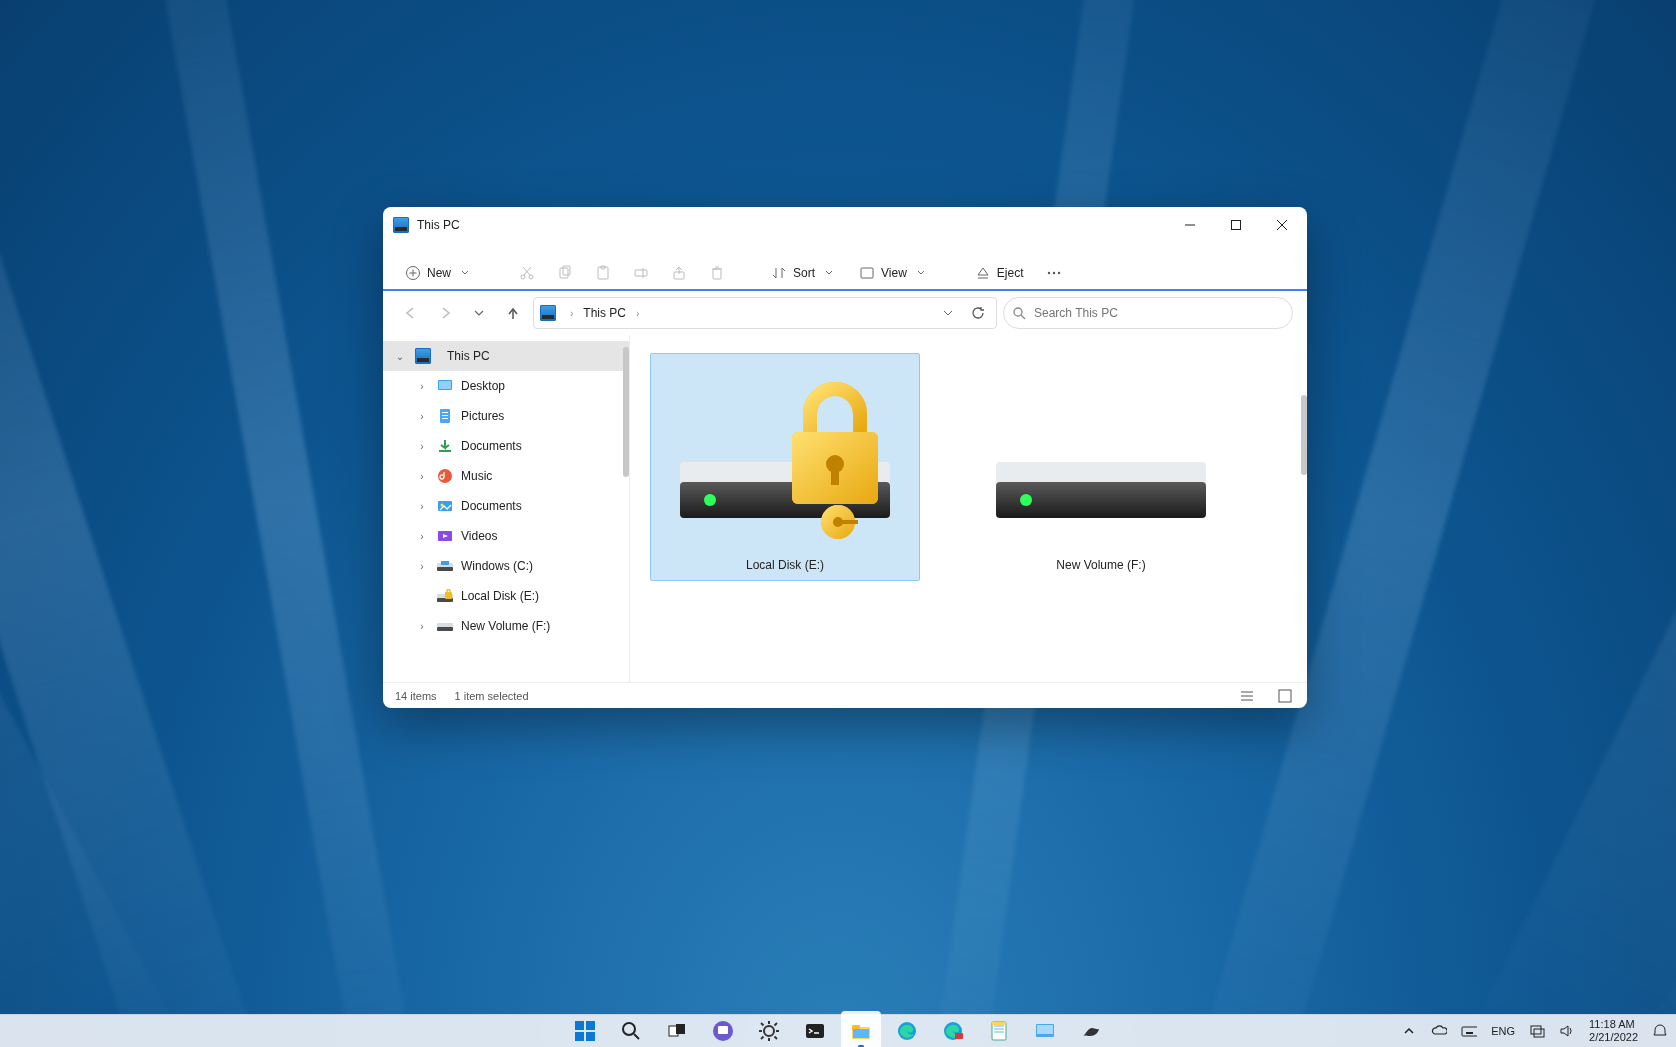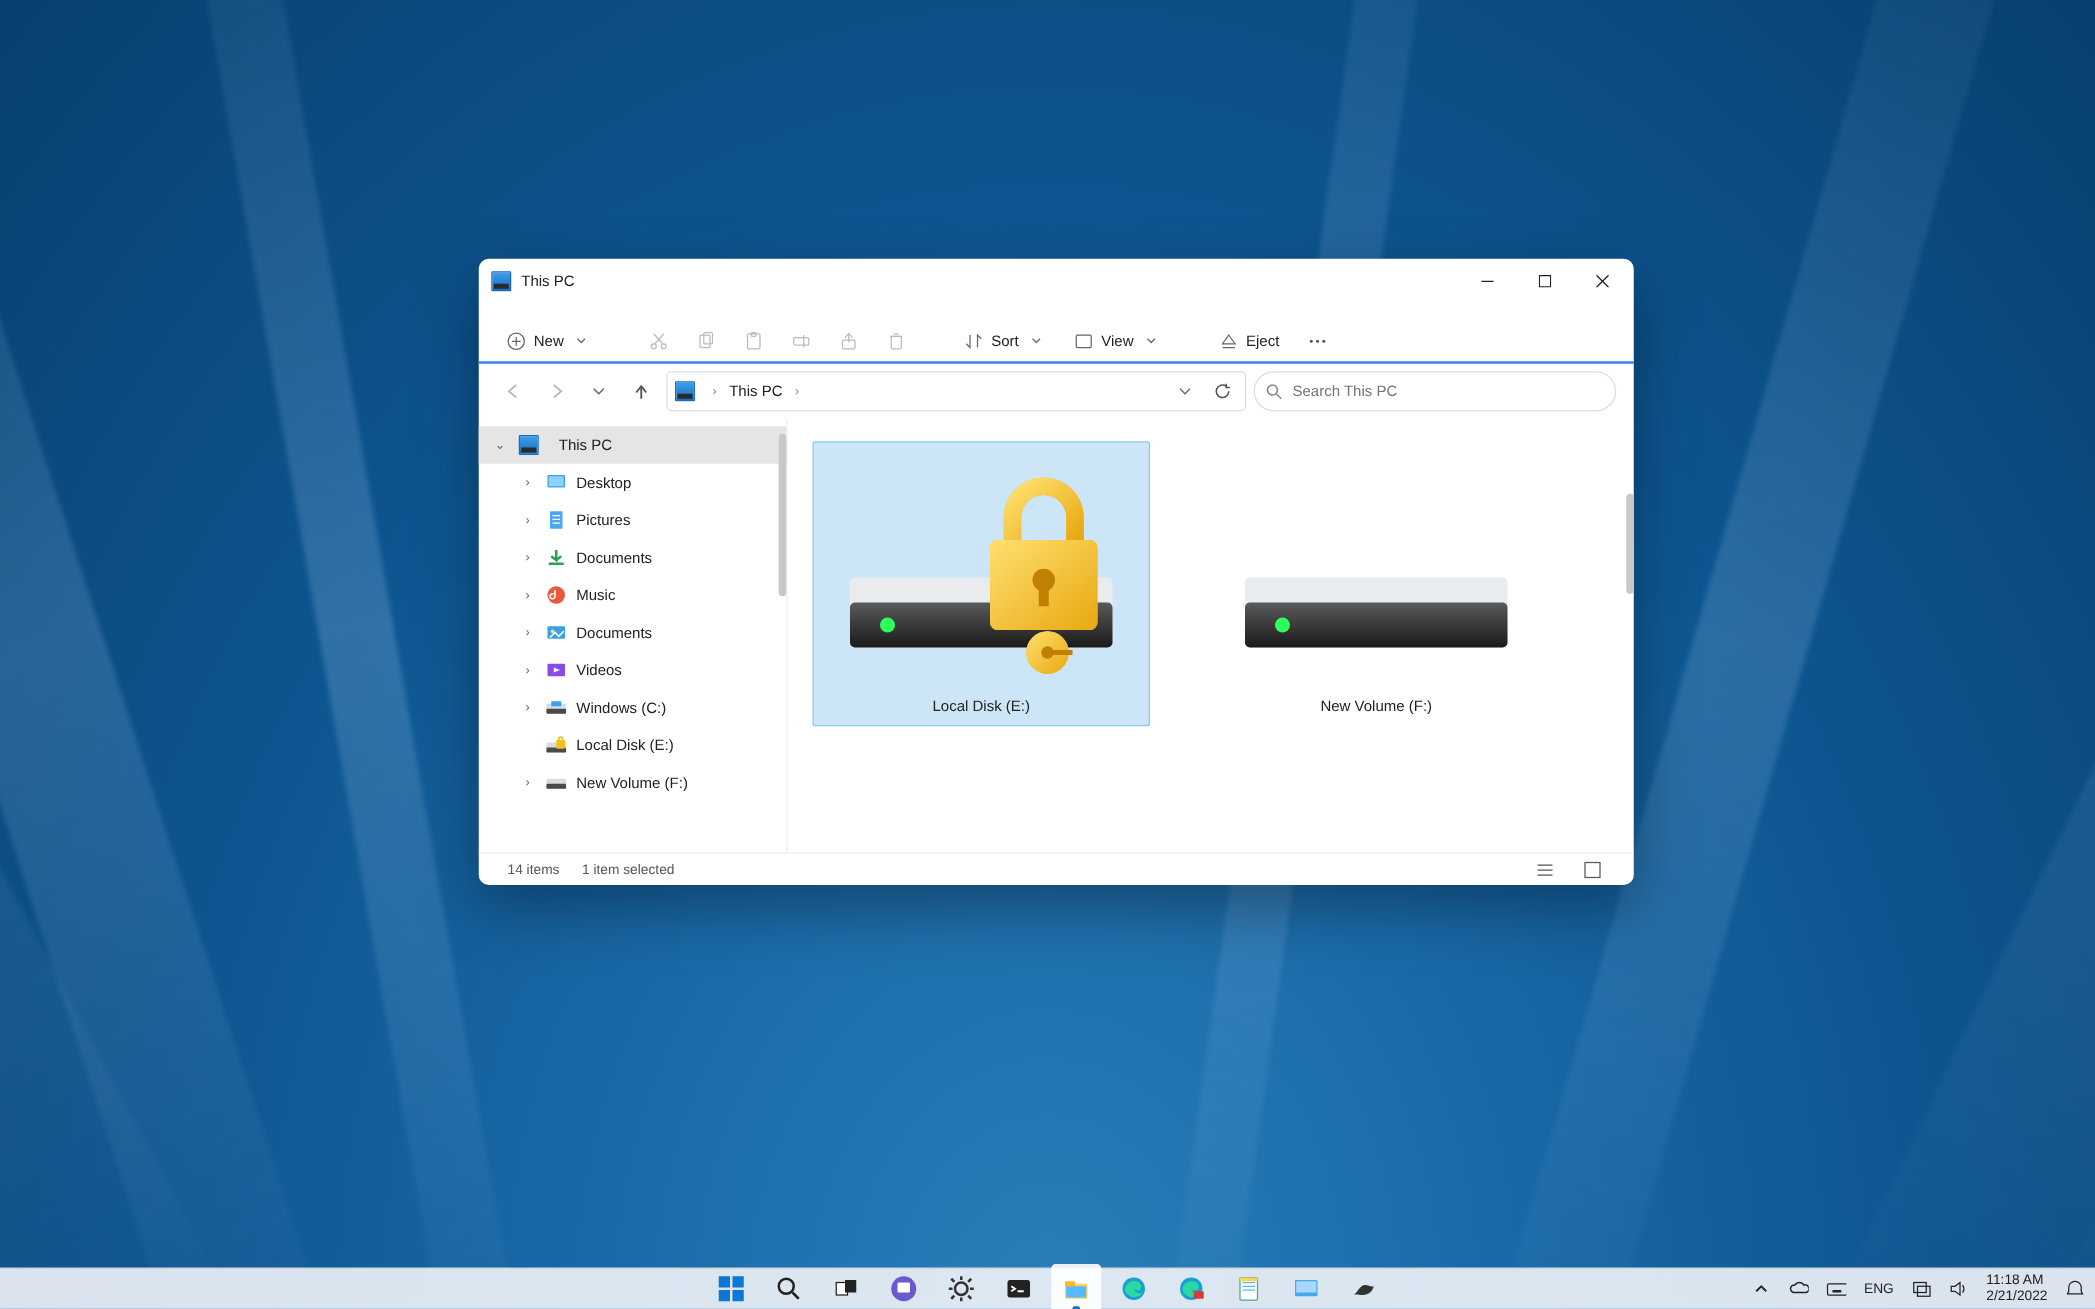--- a/index.html
+++ b/index.html
@@ -59,21 +59,21 @@
 .node .ic{width:16px;height:16px;display:flex;align-items:center;justify-content:center}
 .node .lbl{font-size:12px;color:#222}
 
 .content{flex:1;position:relative;padding:18px 20px;display:flex;gap:46px;align-items:flex-start}
 .content-scroll{position:absolute;right:0;top:60px;width:6px;height:80px;background:#c8c8c8;border-radius:3px}
 .item{width:270px;display:flex;flex-direction:column;align-items:center;gap:6px;padding:8px;border:1px solid transparent;border-radius:2px}
 .item.sel{background:#cde6f7;border-color:#8ec9ef}
 .item .thumb{width:230px;height:190px;display:flex;align-items:center;justify-content:center;position:relative}
 .item .cap{font-size:12px;color:#222;text-align:center}
 
-.statusbar{height:26px;border-top:1px solid #eee;display:flex;align-items:center;padding:0 23px;gap:18px;font-size:11px;color:#555}
+.statusbar{height:26px;border-top:1px solid #eee;display:flex;align-items:center;padding:0 12px;gap:18px;font-size:11px;color:#555}
 .statusbar .spacer{flex:1}
 .view-toggle{width:20px;height:20px;display:flex;align-items:center;justify-content:center;color:#555;border-radius:3px}
 
 
 .taskbar{position:absolute;left:0;right:0;bottom:0;height:33px;background:rgba(235,240,246,.92);backdrop-filter:blur(6px);display:flex;align-items:center;border-top:1px solid rgba(0,0,0,.08)}
 .task-center{position:absolute;left:50%;transform:translateX(-50%);display:flex;gap:6px;align-items:center}
 .task-btn{width:40px;height:40px;border-radius:4px;display:flex;align-items:center;justify-content:center;position:relative}
 .task-btn.active{background:rgba(255,255,255,.9)}
 .task-btn.active:after{content:"";position:absolute;bottom:3px;left:50%;transform:translateX(-50%);width:6px;height:3px;border-radius:2px;background:#1a6cc0}
 .tray{position:absolute;right:8px;display:flex;align-items:center;gap:14px;color:#222;font-size:11px}

